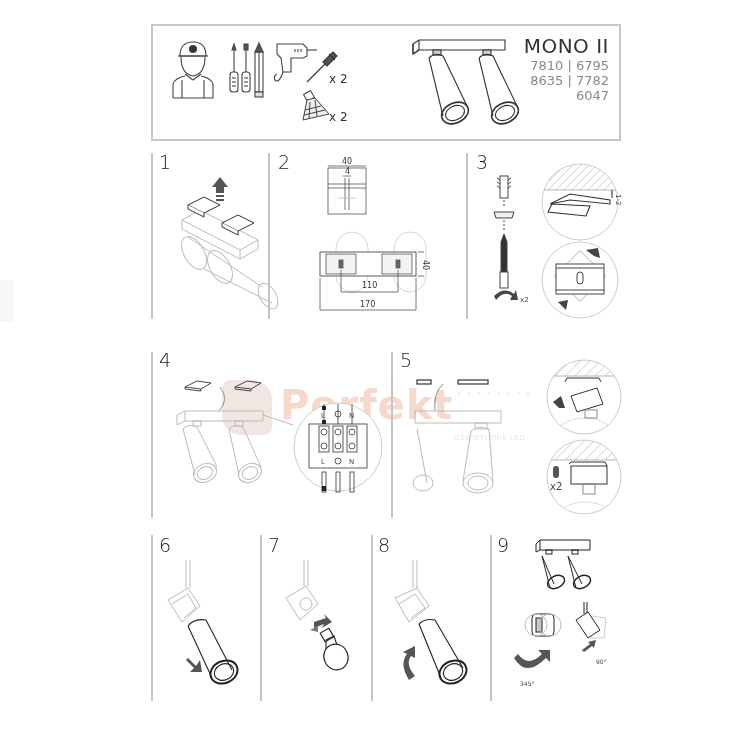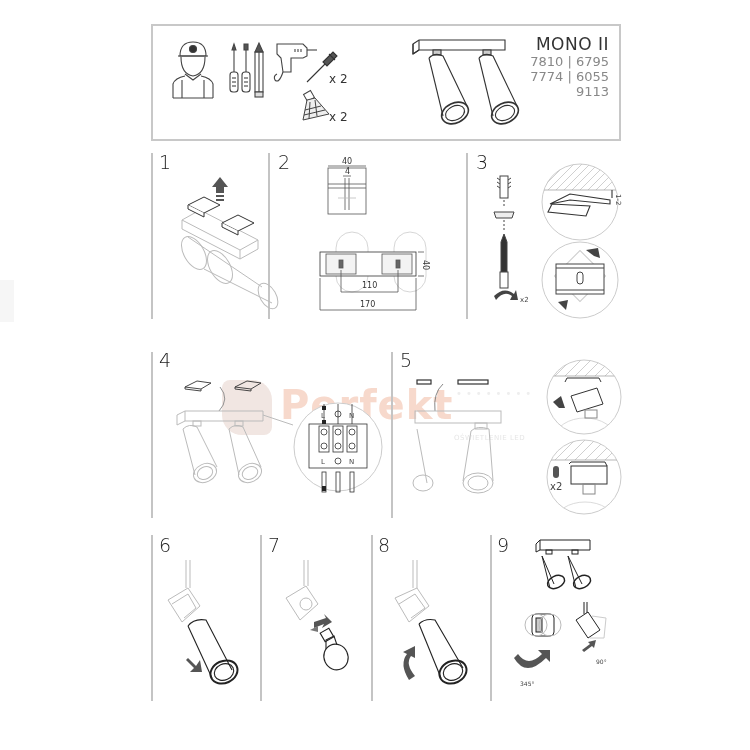--- a/index.html
+++ b/index.html
@@ -6,21 +6,21 @@
   body { width: 750px; height: 750px; position: relative; overflow: hidden;
          font-family: "DejaVu Sans", sans-serif; color: #222; }
   .abs { position: absolute; }
   .header-box { left: 151px; top: 24px; width: 470px; height: 117px;
                 border: 2px solid #c8c8c8; box-sizing: border-box; background: #fff; }
   .vdiv { position: absolute; width: 2px; background: #c4c4c4; }
   .step-num { position: absolute; font-size: 19px; color: #222; line-height: 1;
               font-family: "DejaVu Sans", sans-serif; font-weight: 300; }
   .model-title { position: absolute; right: 10px; top: 8px; text-align: right;
                  font-family: "DejaVu Sans", sans-serif; }
-  .model-title .name { font-size: 17px; color: #333; letter-spacing: 0.5px; }
+  .model-title .name { font-size: 20px; color: #333; letter-spacing: 0.5px; }
   .model-title .codes { font-size: 13px; color: #888; line-height: 15px; }
   .qty { position: absolute; font-size: 12px; color: #333; text-align: right; }
   .dim { font-size: 8px; fill: #333; font-family: "DejaVu Sans", sans-serif; }
   .small { font-size: 7px; fill: #444; font-family: "DejaVu Sans", sans-serif; }
   .watermark { position: absolute; left: 218px; top: 340px; width: 320px; height: 75px;
                pointer-events: none; margin-top: 36px; }
   .wm-text { position: absolute; left: 62px; top: 6px; font-size: 40px; font-weight: bold;
              color: #f7d9cc; font-family: "DejaVu Sans", sans-serif; letter-spacing: 1px; }
   .wm-market { position: absolute; left: 235px; top: 18px; font-size: 28px; color: #e4e4e4;
                font-family: "DejaVu Sans", sans-serif; }
@@ -124,22 +124,22 @@
       <ellipse cx="46" cy="75" rx="10" ry="7" transform="rotate(-25 46 75)"></ellipse>
       <path d="M70 20 Q76 14 84 18 L108 68"></path>
       <path d="M70 20 L84 78"></path>
       <ellipse cx="96" cy="75" rx="14" ry="10" transform="rotate(-25 96 75)" stroke-width="1.6"></ellipse>
       <ellipse cx="96" cy="75" rx="10" ry="7" transform="rotate(-25 96 75)"></ellipse>
     </g>
   </svg>
   <div class="model-title">
     <div class="name">MONO II</div>
     <div class="codes">7810 | 6795</div>
-    <div class="codes">7774 | 6055</div>
-    <div class="codes">9113</div>
+    <div class="codes">8635 | 7782</div>
+    <div class="codes">6047</div>
   </div>
 </div>
 
 <div class="vdiv" style="left:151px;top:153px;height:166px"></div>
 <div class="vdiv" style="left:268px;top:153px;height:166px"></div>
 <div class="vdiv" style="left:466px;top:153px;height:166px"></div>
 <span class="step-num" style="left:159px;top:153px">1</span>
 <span class="step-num" style="left:278px;top:153px">2</span>
 <span class="step-num" style="left:476px;top:153px">3</span>
 

